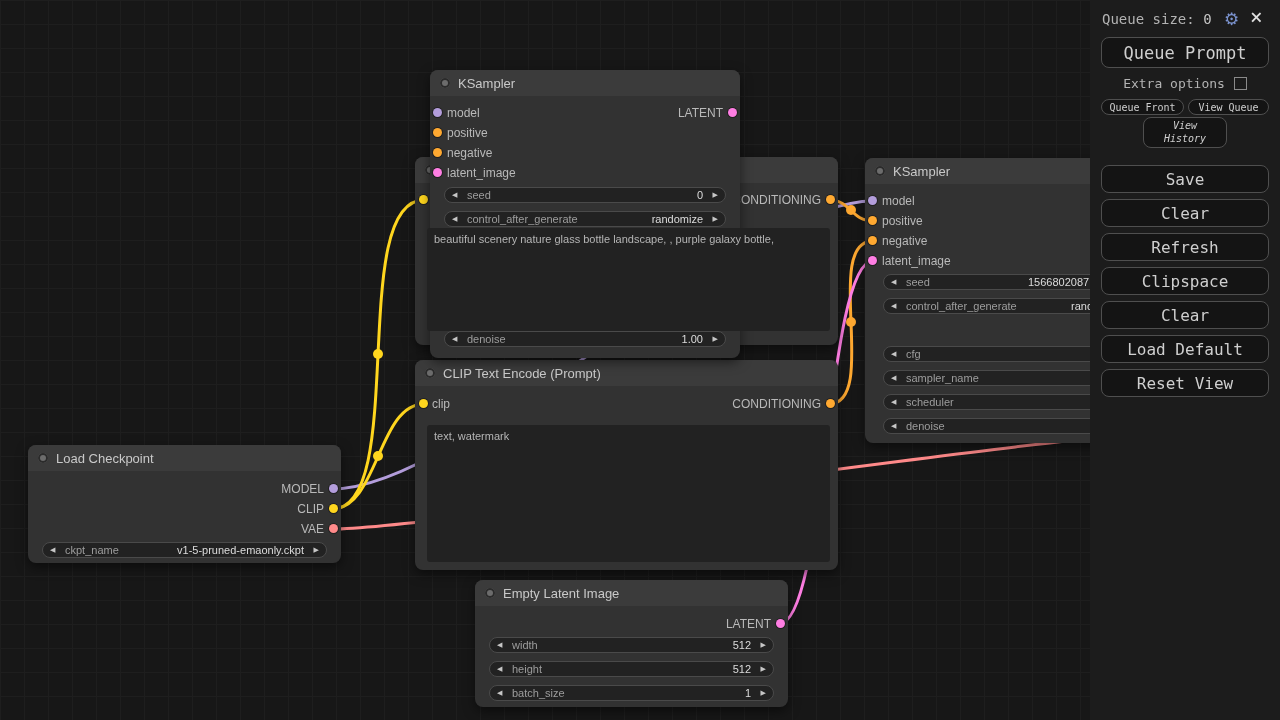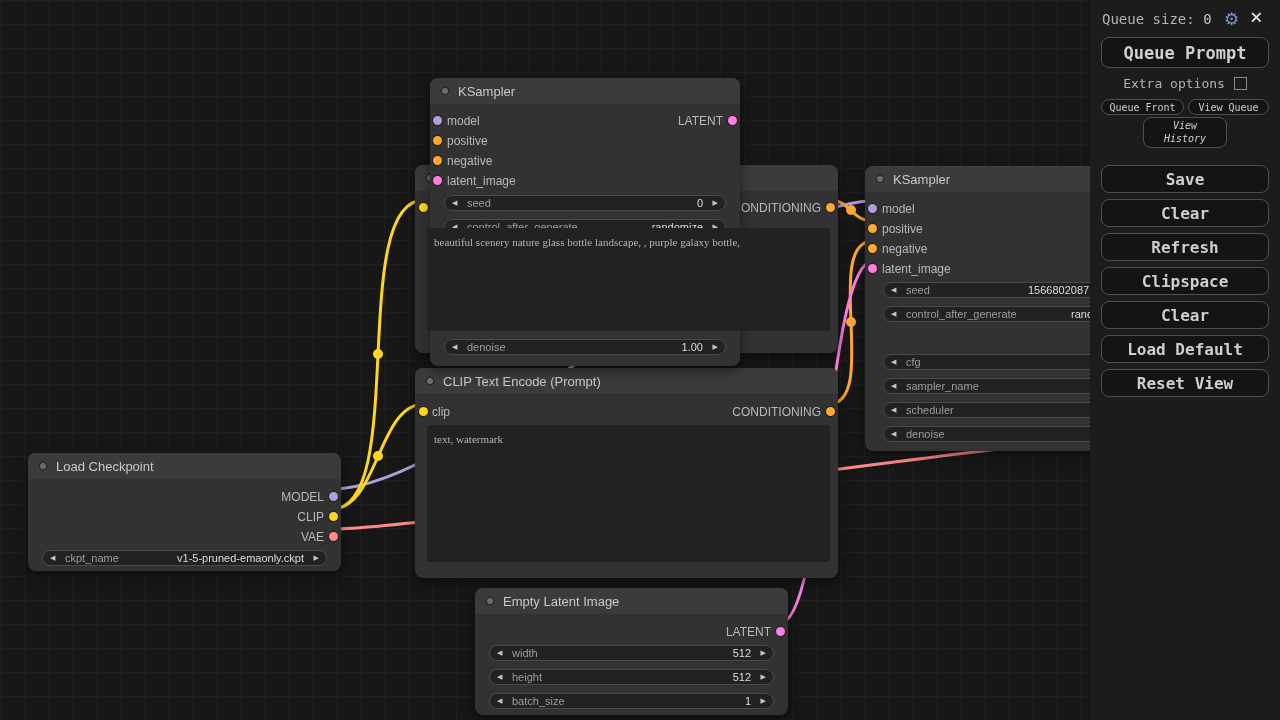--- a/index.html
+++ b/index.html
@@ -4,49 +4,49 @@
 <style>
   html,body{margin:0;padding:0;background:#141414;}
   .stage{position:relative;width:1280px;height:720px;overflow:hidden;
     background-color:#171717;
     background-image:linear-gradient(#1e1e1e 1px,transparent 1px),linear-gradient(90deg,#1e1e1e 1px,transparent 1px);
     background-size:24px 24px;
     font-family:"Liberation Sans",sans-serif;}
   svg.wires{position:absolute;left:0;top:0;z-index:1;}
   svg.wires path{fill:none;stroke-width:3;stroke-linecap:round;}
 
-  .node{position:absolute;background:#323232;border-radius:8px;box-shadow:0 4px 12px rgba(0,0,0,.5);margin-top:8px;}
+  .node{position:absolute;background:#323232;border-radius:8px;box-shadow:0 4px 12px rgba(0,0,0,.5);}
   .ntitle{position:absolute;left:0;right:0;top:0;height:26px;background:#3b3b3b;border-radius:8px 8px 0 0;
     display:flex;align-items:center;gap:8px;padding-left:10px;box-sizing:border-box;}
   .ndot{width:10px;height:10px;border-radius:50%;background:#6c6c6c;box-shadow:inset 0 0 0 2px #2b2b2b;flex:0 0 auto;}
   .ttext{font-size:13px;color:#c9c9c9;white-space:nowrap;}
   .slbl{position:absolute;font-size:12px;line-height:14px;color:#b9b9b9;white-space:nowrap;}
   .slbl.out{text-align:left;}
   .sdot{position:absolute;width:9px;height:9px;border-radius:50%;box-shadow:0 0 0 1px rgba(0,0,0,.35);}
   .widget{position:absolute;height:16px;background:#222;border:1px solid #4a4a4a;border-radius:9px;box-sizing:border-box;font-size:11px;}
   .wl{position:absolute;left:22px;top:0;line-height:14px;color:#9d9d9d;white-space:nowrap;}
   .wv{position:absolute;right:22px;top:0;line-height:14px;color:#dcdcdc;white-space:nowrap;}
   .wvl{position:absolute;top:0;line-height:14px;color:#dcdcdc;white-space:nowrap;}
   .aw{position:absolute;top:0;line-height:14px;font-size:7px;color:#c6c6c6;}
   .aw.l{left:7px;} .aw.r{right:7px;}
   .aw.l::before{content:"◀";} .aw.r::before{content:"▶";}
 
   .ta{position:absolute;z-index:10;background:#222222;border-radius:3px;padding:5px 7px;box-sizing:border-box;
-    font-family:Liberation Serif, serif;font-size:11px;line-height:19px;color:#b5b5b5;
+    font-family:Liberation Sans, sans-serif;font-size:11px;line-height:13px;color:#b5b5b5;
     white-space:pre-wrap;word-break:break-word;overflow:hidden;}
 
   .menu{position:absolute;z-index:20;background:#1c1c1c;font-family:"DejaVu Sans Mono",monospace;color:#b3b3b3;}
   .menu .qs{position:absolute;left:12px;top:11px;font-size:14px;}
   .menu .qs b{font-weight:normal;color:#c5c5c5;}
   .gear{position:absolute;left:134px;top:9px;font-size:17px;color:#7b93cf;cursor:pointer;font-family:"DejaVu Sans",sans-serif;}
   .xclose{position:absolute;left:160px;top:5px;font-size:21px;color:#e2e2e2;cursor:pointer;}
   .btn{position:absolute;background:#141414;border:1px solid #4f4f4f;border-radius:8px;color:#cfcfcf;
     font-family:"DejaVu Sans Mono",monospace;display:flex;align-items:center;justify-content:center;
     box-sizing:border-box;cursor:pointer;text-align:center;}
-  .btn.big{left:11px;width:168px;height:28px;font-size:16px;font-weight:bold;}
+  .btn.big{left:11px;width:168px;height:28px;font-size:16px;}
   .btn.qp{top:37px;height:31px;font-size:17px;}
   .btn.sm{height:16px;font-size:10px;}
   .btn.vh{left:53px;top:117px;width:84px;height:31px;font-size:10px;line-height:1.25;padding:2px 15px;font-style:italic;}
   .extra{position:absolute;left:0;right:0;top:76px;display:flex;align-items:center;justify-content:center;gap:9px;font-size:13px;}
   .cb{width:13px;height:13px;border:1px solid #8a8a8a;background:#1b1b1b;box-sizing:border-box;cursor:pointer;}
 </style>
 </head>
 <body>
 
 <div class="stage">

